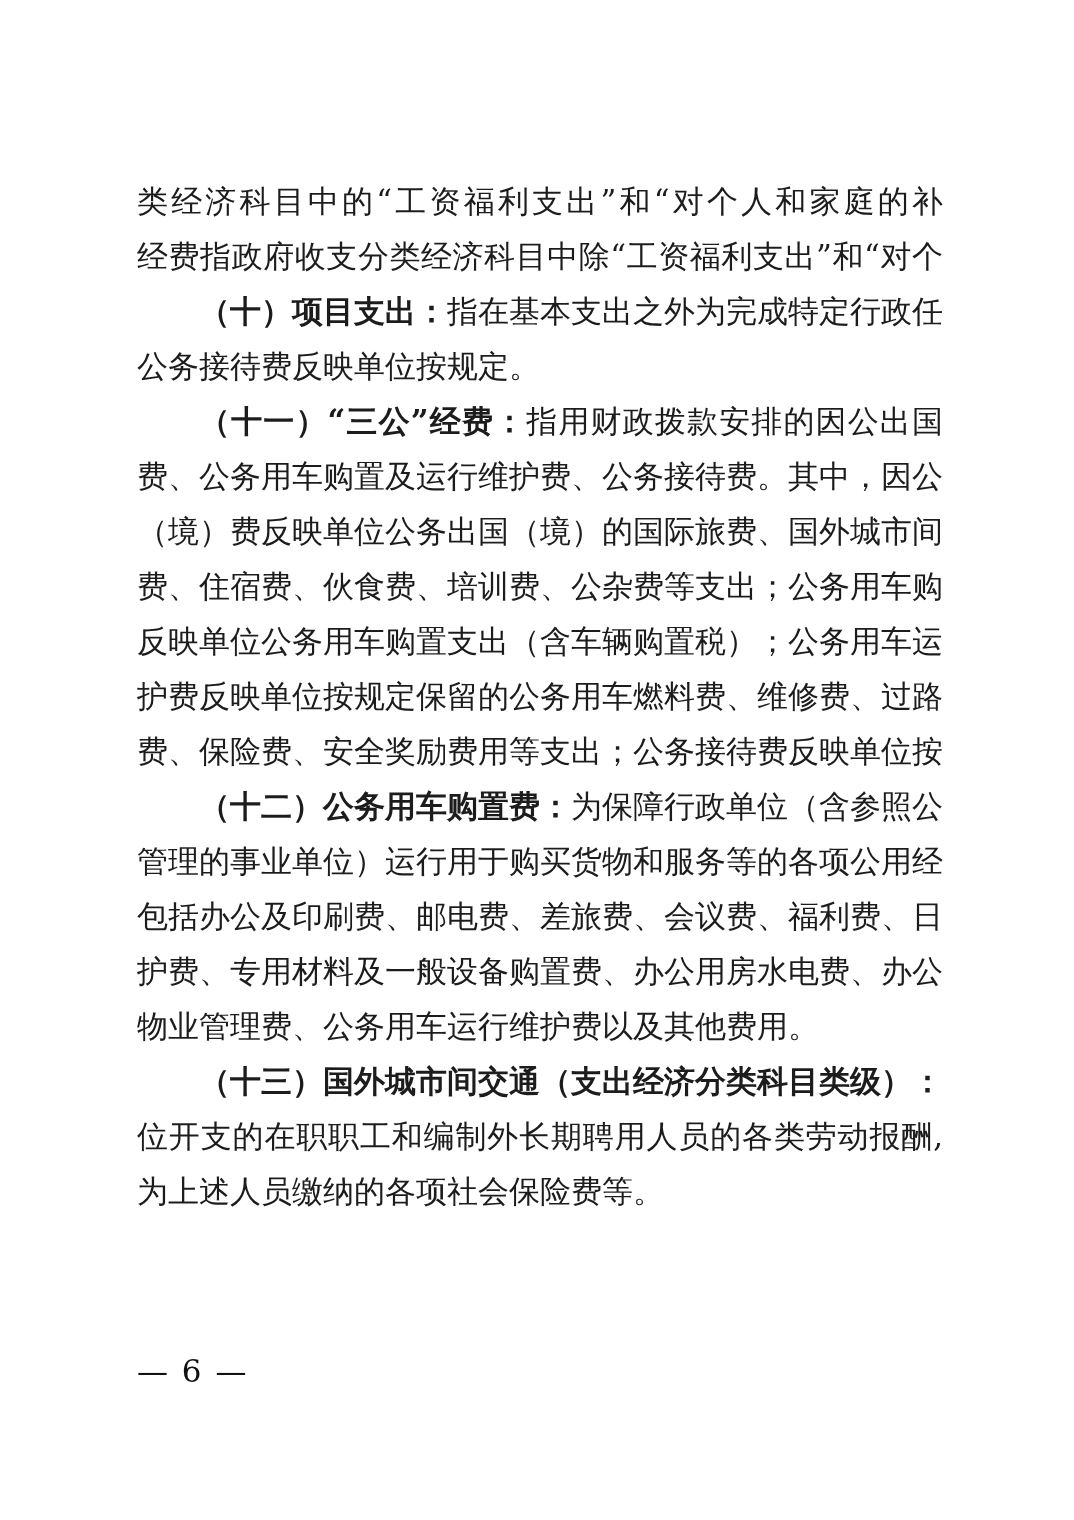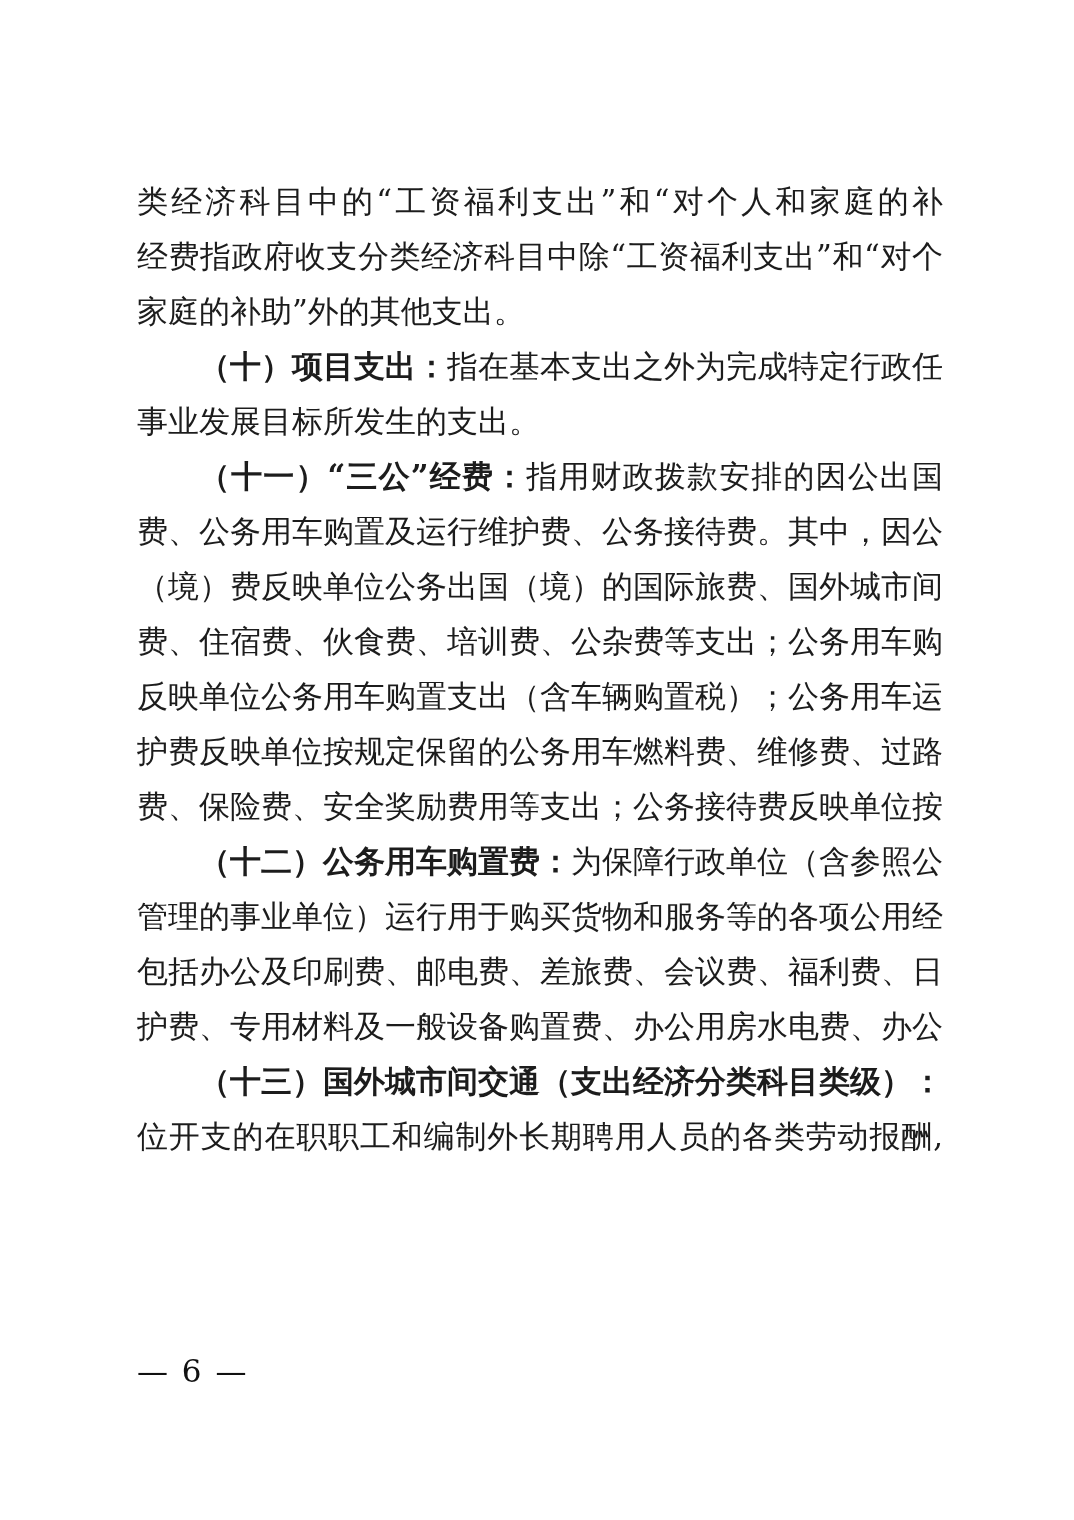--- a/index.html
+++ b/index.html
@@ -51,31 +51,32 @@
     color: #111111;
   }
 </style>
 </head>
 <body>
 
 <div class="page">
   <div class="text-block">
       <div class="line justify"><span class="run">类经济科目中的“工资福利支出”和“对个人和家庭的补助”；公用</span></div>
       <div class="line justify"><span class="run">经费指政府收支分类经济科目中除“工资福利支出”和“对个人和</span></div>
-      <div class="line"><span class="run">家庭的补助”外的其他支出。</span></div>
       <div class="line justify indent"><span class="run bold">（十）项目支出：</span><span class="run">指在基本支出之外为完成特定行政任务和</span></div>
-      <div class="line"><span class="run">事业发展目标所发生的支出。</span></div>
+      <div class="line"><span class="run">公务接待费反映单位按规定。</span></div>
       <div class="line justify indent"><span class="run bold">（十一）“三公”经费：</span><span class="run">指用财政拨款安排的因公出国（境）</span></div>
       <div class="line justify"><span class="run">费、公务用车购置及运行维护费、公务接待费。其中，因公出国</span></div>
       <div class="line justify"><span class="run">（境）费反映单位公务出国（境）的国际旅费、国外城市间交通</span></div>
       <div class="line justify"><span class="run">费、住宿费、伙食费、培训费、公杂费等支出；公务用车购置费</span></div>
       <div class="line justify"><span class="run">反映单位公务用车购置支出（含车辆购置税）；公务用车运行维</span></div>
       <div class="line justify"><span class="run">护费反映单位按规定保留的公务用车燃料费、维修费、过路过桥</span></div>
       <div class="line justify"><span class="run">费、保险费、安全奖励费用等支出；公务接待费反映单位按规定</span></div>
       <div class="line justify indent"><span class="run bold">（十二）公务用车购置费：</span><span class="run">为保障行政单位（含参照公务员法</span></div>
       <div class="line justify"><span class="run">管理的事业单位）运行用于购买货物和服务等的各项公用经费，</span></div>
       <div class="line justify"><span class="run">包括办公及印刷费、邮电费、差旅费、会议费、福利费、日常维</span></div>
       <div class="line justify"><span class="run">护费、专用材料及一般设备购置费、办公用房水电费、办公用房</span></div>
+      <div class="line"><span class="run">物业管理费、公务用车运行维护费以及其他费用。</span></div>
       <div class="line justify indent"><span class="run bold">（十三）国外城市间交通（支出经济分类科目类级）：</span><span class="run">反映单</span></div>
       <div class="line justify"><span class="run">位开支的在职职工和编制外长期聘用人员的各类劳动报酬,以及</span></div>
+      <div class="line"><span class="run">为上述人员缴纳的各项社会保险费等。</span></div>
     </div>
   <div class="page-number">— 6 —</div>
 </div>
 
 </body></html>

